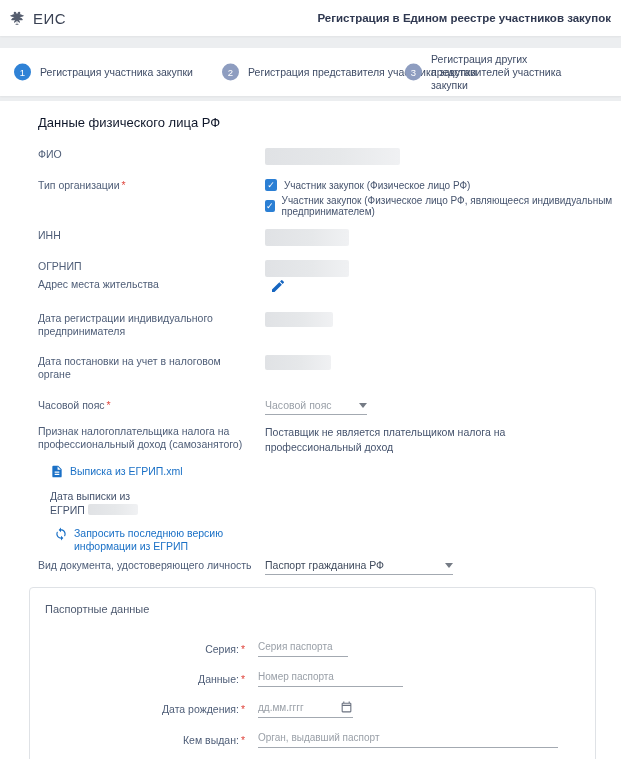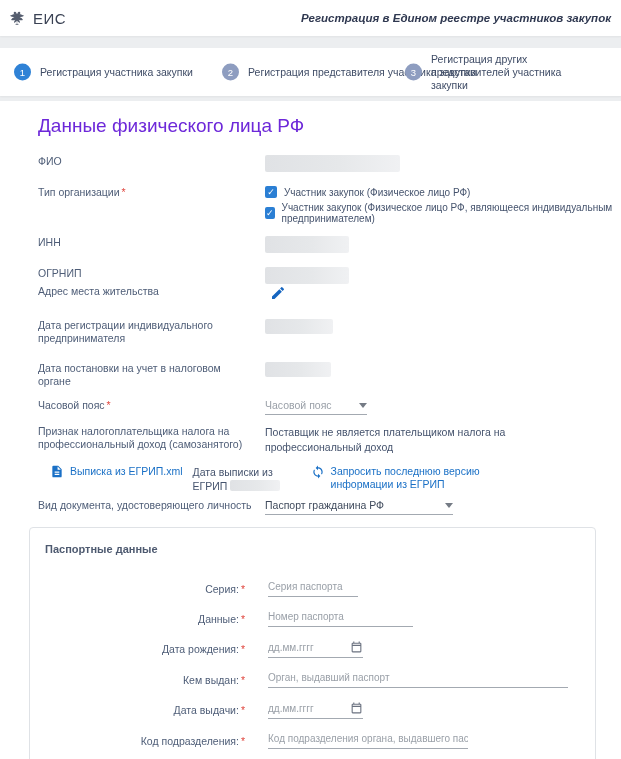--- a/index.html
+++ b/index.html
@@ -16,21 +16,20 @@
     height: 36px; background: #fff;
     display: flex; align-items: center;
     padding: 0 10px 0 8px;
     box-shadow: 0 1px 2px rgba(0,0,0,.05);
   }
   .logo { display: flex; align-items: center; gap: 7px; }
   .logo-text { font-size: 15px; font-weight: 500; color: #3a4254; letter-spacing: .5px; }
   .header-title {
     margin-left: auto; font-size: 11.5px; font-weight: 700; color: #2f3850;
     white-space: nowrap;
-    font-style: italic;
   }
   
   .stepper {
     margin-top: 12px; height: 48px; background: #fff; position: relative;
     box-shadow: 0 1px 2px rgba(0,0,0,.05);
   }
   .step { position: absolute; top: 50%; transform: translateY(-50%);
           display: flex; align-items: center; gap: 9px; cursor: default; }
   .step-1 { left: 14px; }
   .step-2 { left: 222px; }
@@ -38,21 +37,21 @@
   .step-circle {
     width: 17px; height: 17px; border-radius: 50%; flex: 0 0 17px;
     display: flex; align-items: center; justify-content: center;
     color: #fff; font-size: 9.5px; background: #8e9dc0;
   }
   .step.active .step-circle { background: #2f82d6; }
   .step-label { font-size: 10.5px; color: #3f4c66; line-height: 13px; }
   .step-3 .step-label { max-width: 170px; }
   
   .main { margin-top: 5px; background: #fff; padding: 14px 0 2px 0; min-height: 648px; }
-  .section-title { font-size: 19px; color: #6d28d9; margin: 0 0 18px 38px; }
+  .section-title { font-size: 13px; color: #0f172a; margin: 0 0 18px 38px; }
   .frow { display: flex; align-items: flex-start; margin-left: 38px; }
   .flabel { width: 215px; flex: 0 0 215px; font-size: 10.5px; color: #4e5d77; line-height: 13px; }
   .fvalue { margin-left: 12px; }
   .star { color: #e04840; margin-left: 2px; }
   
   .blur-box {
     background: linear-gradient(90deg,#e0e2e5 0%,#e6e8ea 55%,#f0f1f3 100%);
     border-radius: 2px; filter: blur(.6px);
   }
   
@@ -70,45 +69,45 @@
   }
   .select { cursor: pointer; }
   .select-text { font-size: 10.5px; color: #3f4a5c; }
   .select-text.placeholder { color: #9aa0a8; }
   .caret { margin-left: auto; width: 0; height: 0; border-left: 4px solid transparent;
            border-right: 4px solid transparent; border-top: 5px solid #757b85; }
   .w-tz { width: 102px; }
   .w-doc { width: 188px; }
   
   .link { color: #1a70c6; font-size: 10.5px; font-weight: 500; text-decoration: none; cursor: pointer; line-height: 13px; }
-  .egrip-row { display: flex; align-items: flex-start; gap: 10px; }
+  .egrip-row { display: flex; align-items: flex-start; gap: 10px; flex-direction: column; }
   .icon-link { display: flex; align-items: flex-start; gap: 6px; }
   .egrip-date { width: 104px; font-size: 10.5px; color: #45536d; line-height: 14px; }
   .egrip-date .blur-box { display: inline-block; width: 50px; height: 11px; vertical-align: -1px; }
   .npd-value { max-width: 262px; font-size: 10.5px; color: #45536d; line-height: 15px; }
   .edit-btn { background: none; border: none; cursor: pointer; padding: 0; }
   
   .card {
     margin: 0 25px 4px 29px; border: 1px solid #dfe2e6; border-radius: 4px;
     background: #fff; padding: 15px 20px 18px 15px;
   }
-  .card-title { font-size: 11px; color: #4e5a70; margin-bottom: 26px; font-weight: bold; }
+  .card-title { font-size: 11px; color: #4e5a70; margin-bottom: 26px; }
   .prow { display: flex; align-items: flex-start; margin-bottom: 14px; }
   .prow:last-child { margin-bottom: 4px; }
   .plabel { width: 200px; flex: 0 0 200px; text-align: right; font-size: 10.5px; color: #4e5d77; padding-top: 2px; }
-  .pinput { margin-left: 23px; justify-content: center; }
+  .pinput { margin-left: 13px; justify-content: center; }
   .txt { border: none; outline: none; font-family: "Liberation Sans", sans-serif;
          font-size: 10px; color: #3f4a5c; background: transparent; width: 100%; padding: 0 0 1px 0; }
   .txt::placeholder { color: #9aa0a8; }
   .w90 { width: 90px; } .w145 { width: 145px; } .w300 { width: 300px; }
   .w200 { width: 200px; } .wdate { width: 95px; }
   .cal-icon { flex: 0 0 13px; cursor: pointer; }
   
   .mb8{margin-bottom:8px}.mb14{margin-bottom:14px}.mb15{margin-bottom:1px}
-  .mb17{margin-bottom:17px}.mb11{margin-bottom:11px}.mb10{margin-bottom:10px}
+  .mb17{margin-bottom:17px}.mb11{margin-bottom:18px}.mb10{margin-bottom:10px}
   .mb6{margin-bottom:6px}.mb12{margin-bottom:12px}
   .h17{height:17px}.h15{height:15px}
 </style>
 </head>
 <body>
 
 <div class="header">
   <div class="logo">
     <span style="display:flex">
       <svg width="18" height="18" viewBox="0 0 24 24" fill="#555d6e">

